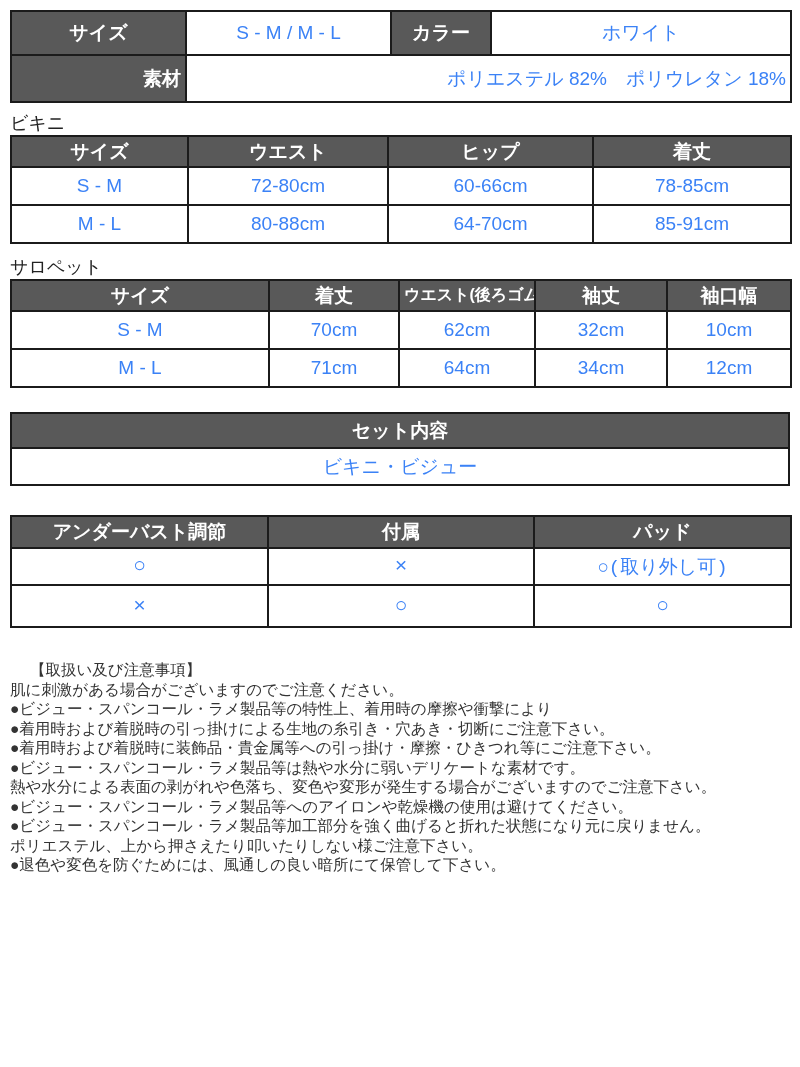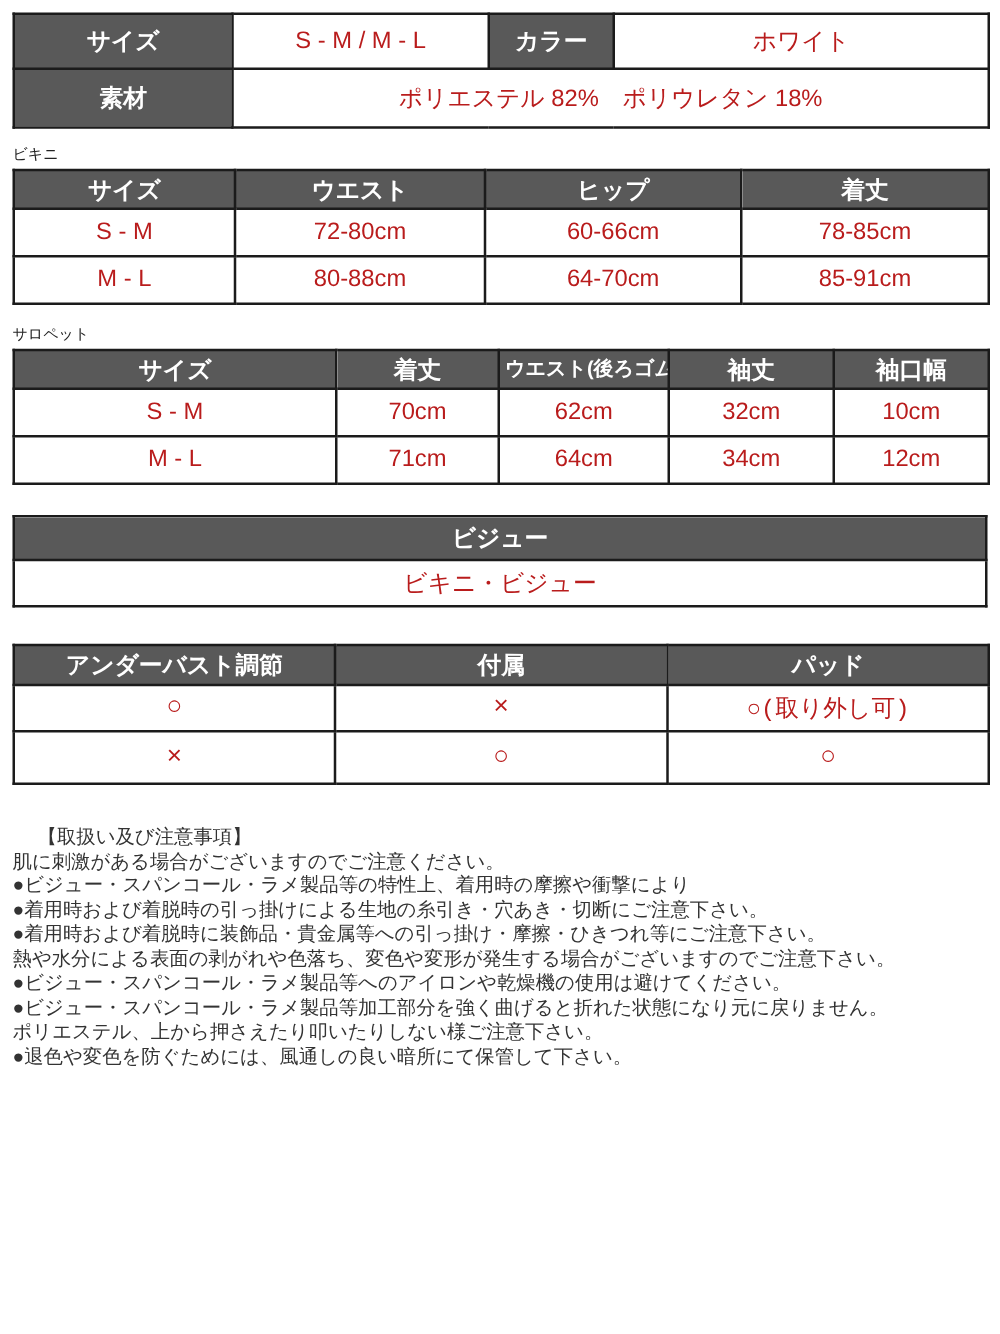--- a/index.html
+++ b/index.html
@@ -13,44 +13,44 @@
   body{
     width:800px;height:1067px;background:#ffffff;
     font-family:"Liberation Sans","DejaVu Sans",sans-serif;
     color:#111;
   }
   .wrap{padding:10px 10px 0 10px;width:800px;}
   table{border-collapse:collapse;width:780px;table-layout:fixed;}
   td{
     border:2px solid var(--border);
     text-align:center;vertical-align:middle;
-    padding:0 4px;font-size:19px;color:#b91c1c;
+    padding:0 4px;font-size:19px;color:#3b82f6;
     overflow:hidden;white-space:nowrap;
   }
   td.hd{
     background:var(--header-bg);
     color:var(--header-text);
     font-weight:bold;font-size:19px;
   }
   td.hd-small{font-size:16px;margin-top:46px;}
   
   .t1 .r1 td{height:44px;}
-  .t1 .r2 td{height:47px;}
+  .t1 .r2 td{height:47px;text-align:right;}
   .t2 .rh td{height:31px;}
   .t2 .rd td{height:38px;}
   .t3 .rh td{height:31px;}
   .t3 .rd td{height:38px;}
   .t4 .rh td{height:35px;}
   .t4 .rd td{height:37px;}
   .t5 .rh td{height:32px;}
   .t5 .rd td{height:37px;}
   .t5 .rd2 td{height:42px;}
   .sym{font-size:21px;}
   .section-label{
-    font-size:12px;color:#222;margin:9px 0 1px 0;line-height:22px;
+    font-size:18px;color:#222;margin:9px 0 1px 0;line-height:22px;
   }
   .lbl2{margin-top:12px;}
   .t4{margin-top:24px;}
   .t5{margin-top:29px;font-family:Liberation Mono, monospace;}
   .notes{
     margin-top:32px;color:var(--note-text);
     font-size:15.5px;line-height:19.5px;
   }
   .notes .title{padding-left:20px;}
   .notes div{white-space:nowrap;}
@@ -141,21 +141,21 @@
       <td>64cm</td>
       <td>34cm</td>
       <td>12cm</td>
     </tr>
   </tbody>
     </table>
 
   <table class="t4">
     <tbody>
         <tr class="rh">
-      <td class="hd">ビジュー</td>
+      <td class="hd">セット内容</td>
     </tr>
     <tr class="rd">
       <td>ビキニ・ビジュー</td>
     </tr>
   </tbody>
     </table>
 
   <table class="t5">
     <colgroup>
         <col style="width:257px">
@@ -180,20 +180,21 @@
     </tr>
   </tbody>
     </table>
 
   <div class="notes">
     <div class="title">【取扱い及び注意事項】</div>
     <div>肌に刺激がある場合がございますのでご注意ください。</div>
     <div>●ビジュー・スパンコール・ラメ製品等の特性上、着用時の摩擦や衝撃により</div>
     <div>●着用時および着脱時の引っ掛けによる生地の糸引き・穴あき・切断にご注意下さい。</div>
     <div>●着用時および着脱時に装飾品・貴金属等への引っ掛け・摩擦・ひきつれ等にご注意下さい。</div>
+    <div>●ビジュー・スパンコール・ラメ製品等は熱や水分に弱いデリケートな素材です。</div>
     <div>熱や水分による表面の剥がれや色落ち、変色や変形が発生する場合がございますのでご注意下さい。</div>
     <div>●ビジュー・スパンコール・ラメ製品等へのアイロンや乾燥機の使用は避けてください。</div>
     <div>●ビジュー・スパンコール・ラメ製品等加工部分を強く曲げると折れた状態になり元に戻りません。</div>
     <div>ポリエステル、上から押さえたり叩いたりしない様ご注意下さい。</div>
     <div>●退色や変色を防ぐためには、風通しの良い暗所にて保管して下さい。</div>
   </div>
 
 </div>
 
 </body></html>

